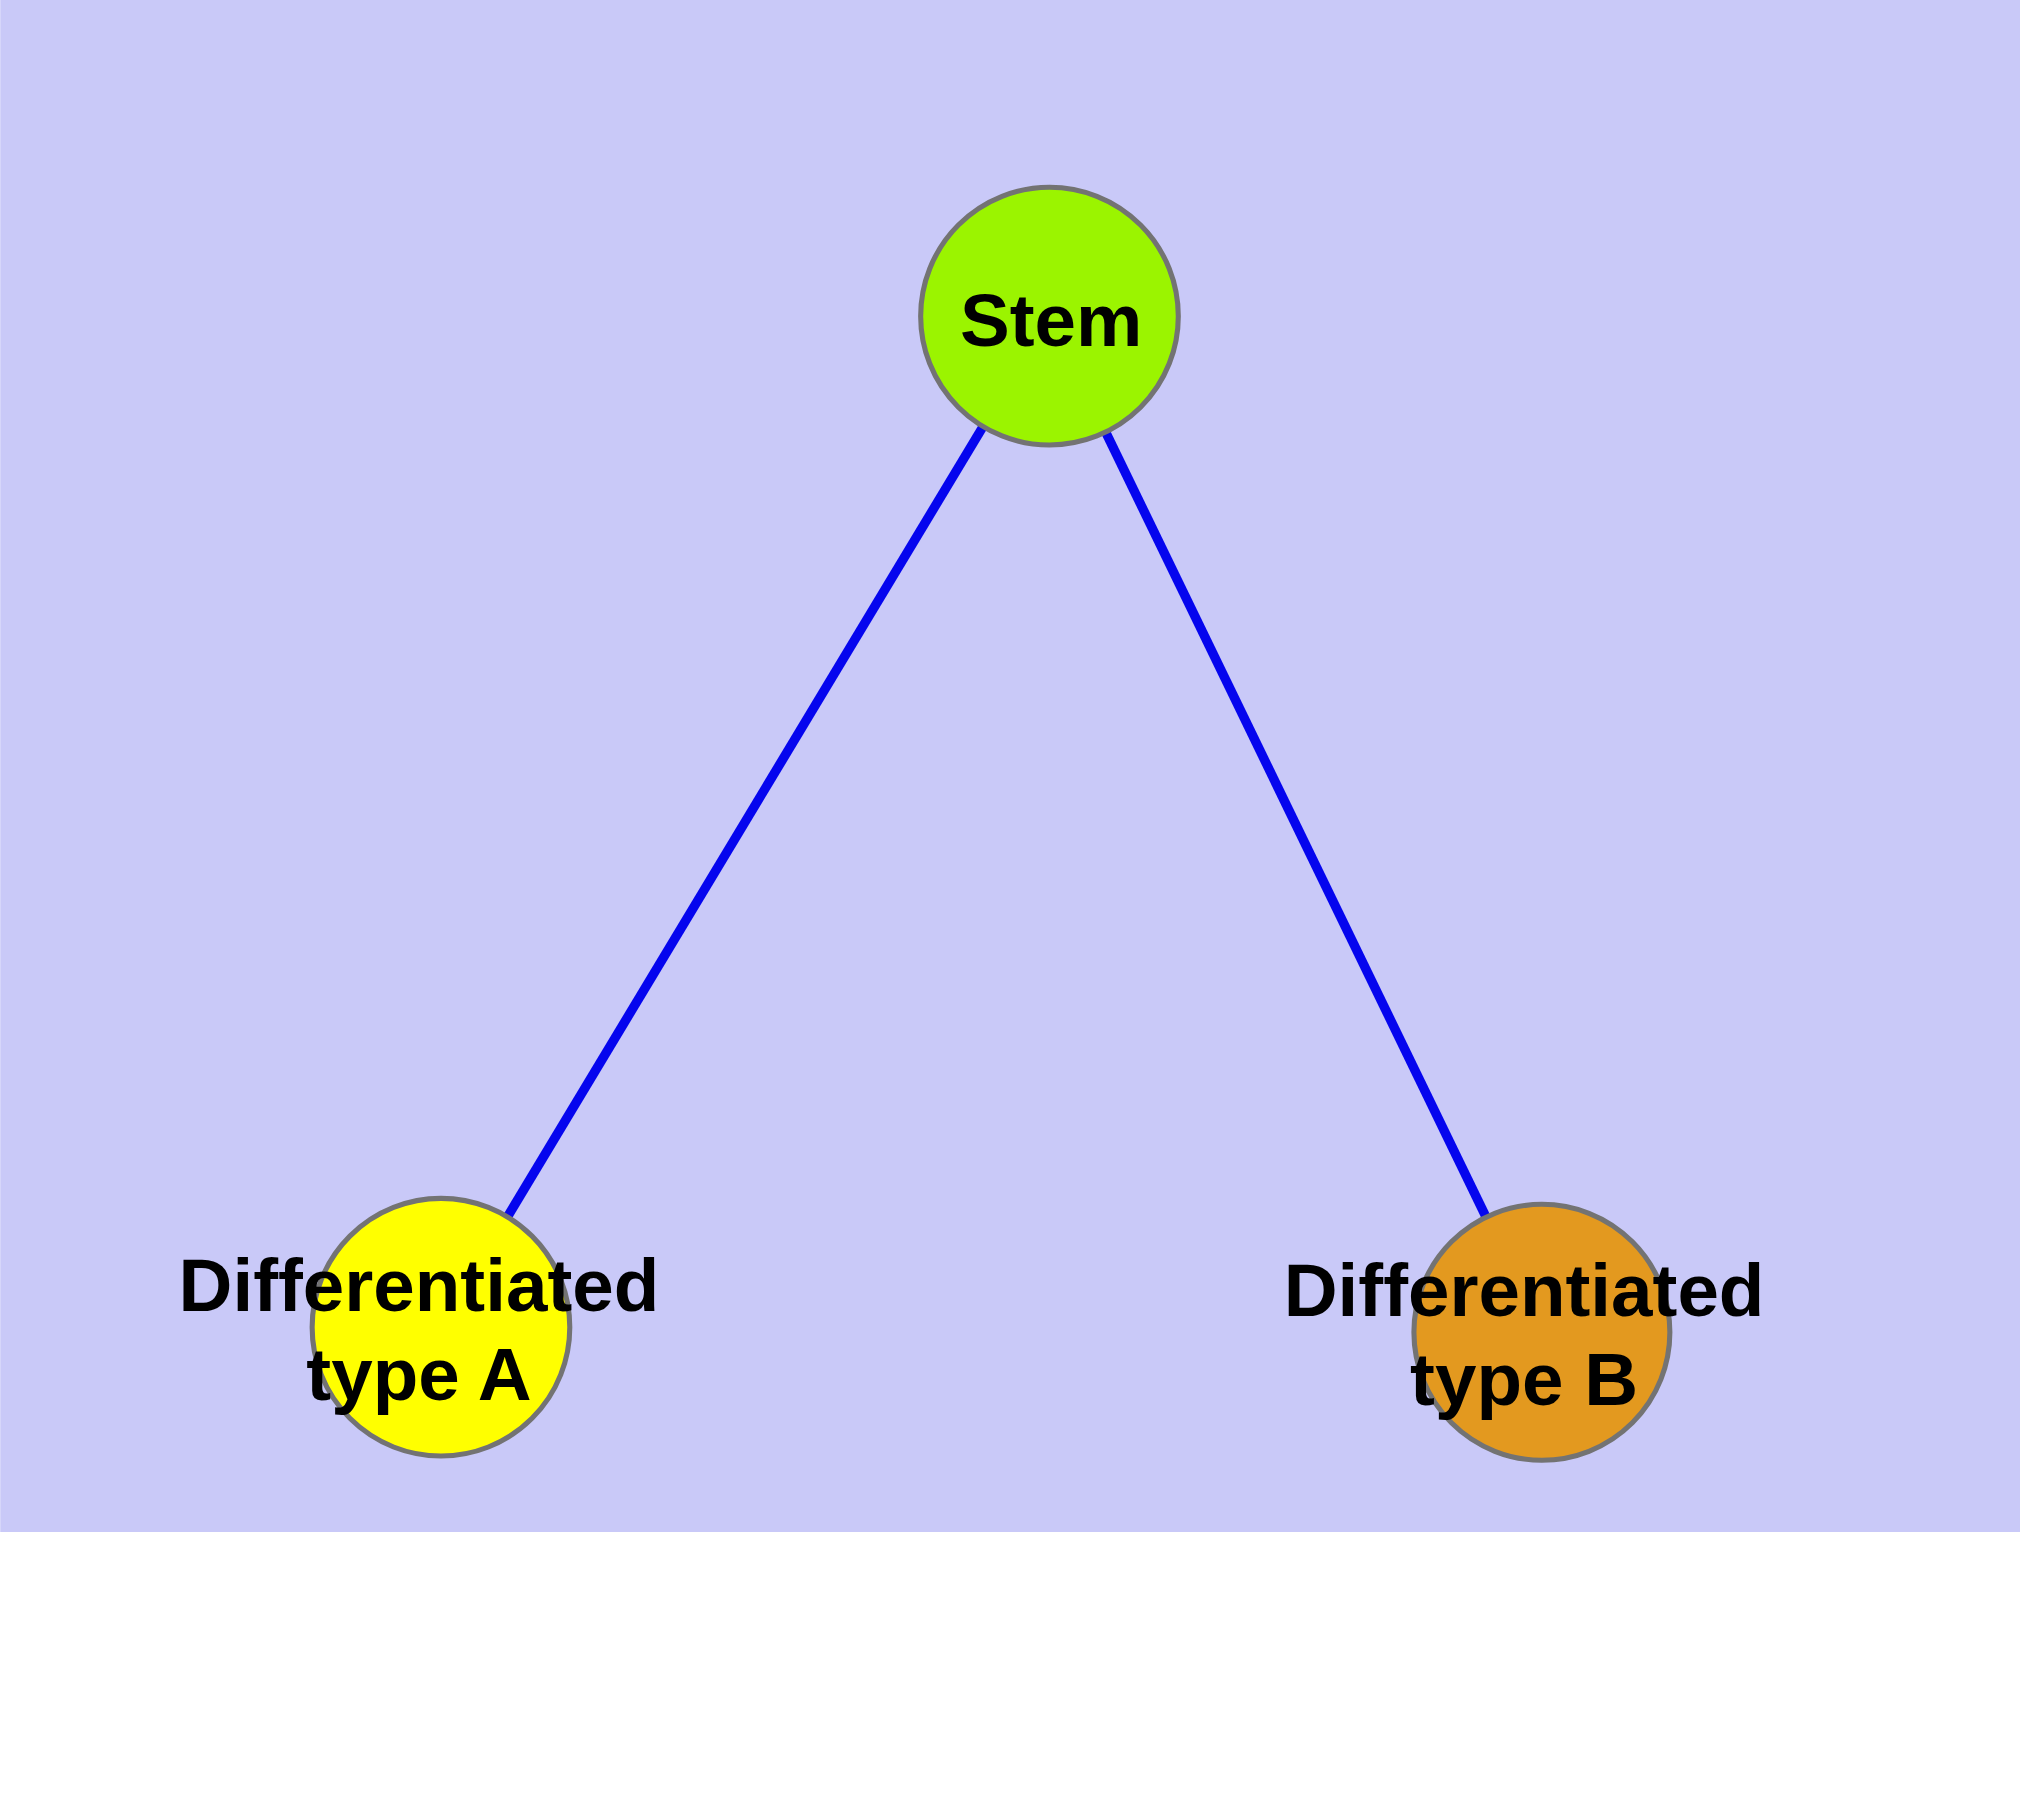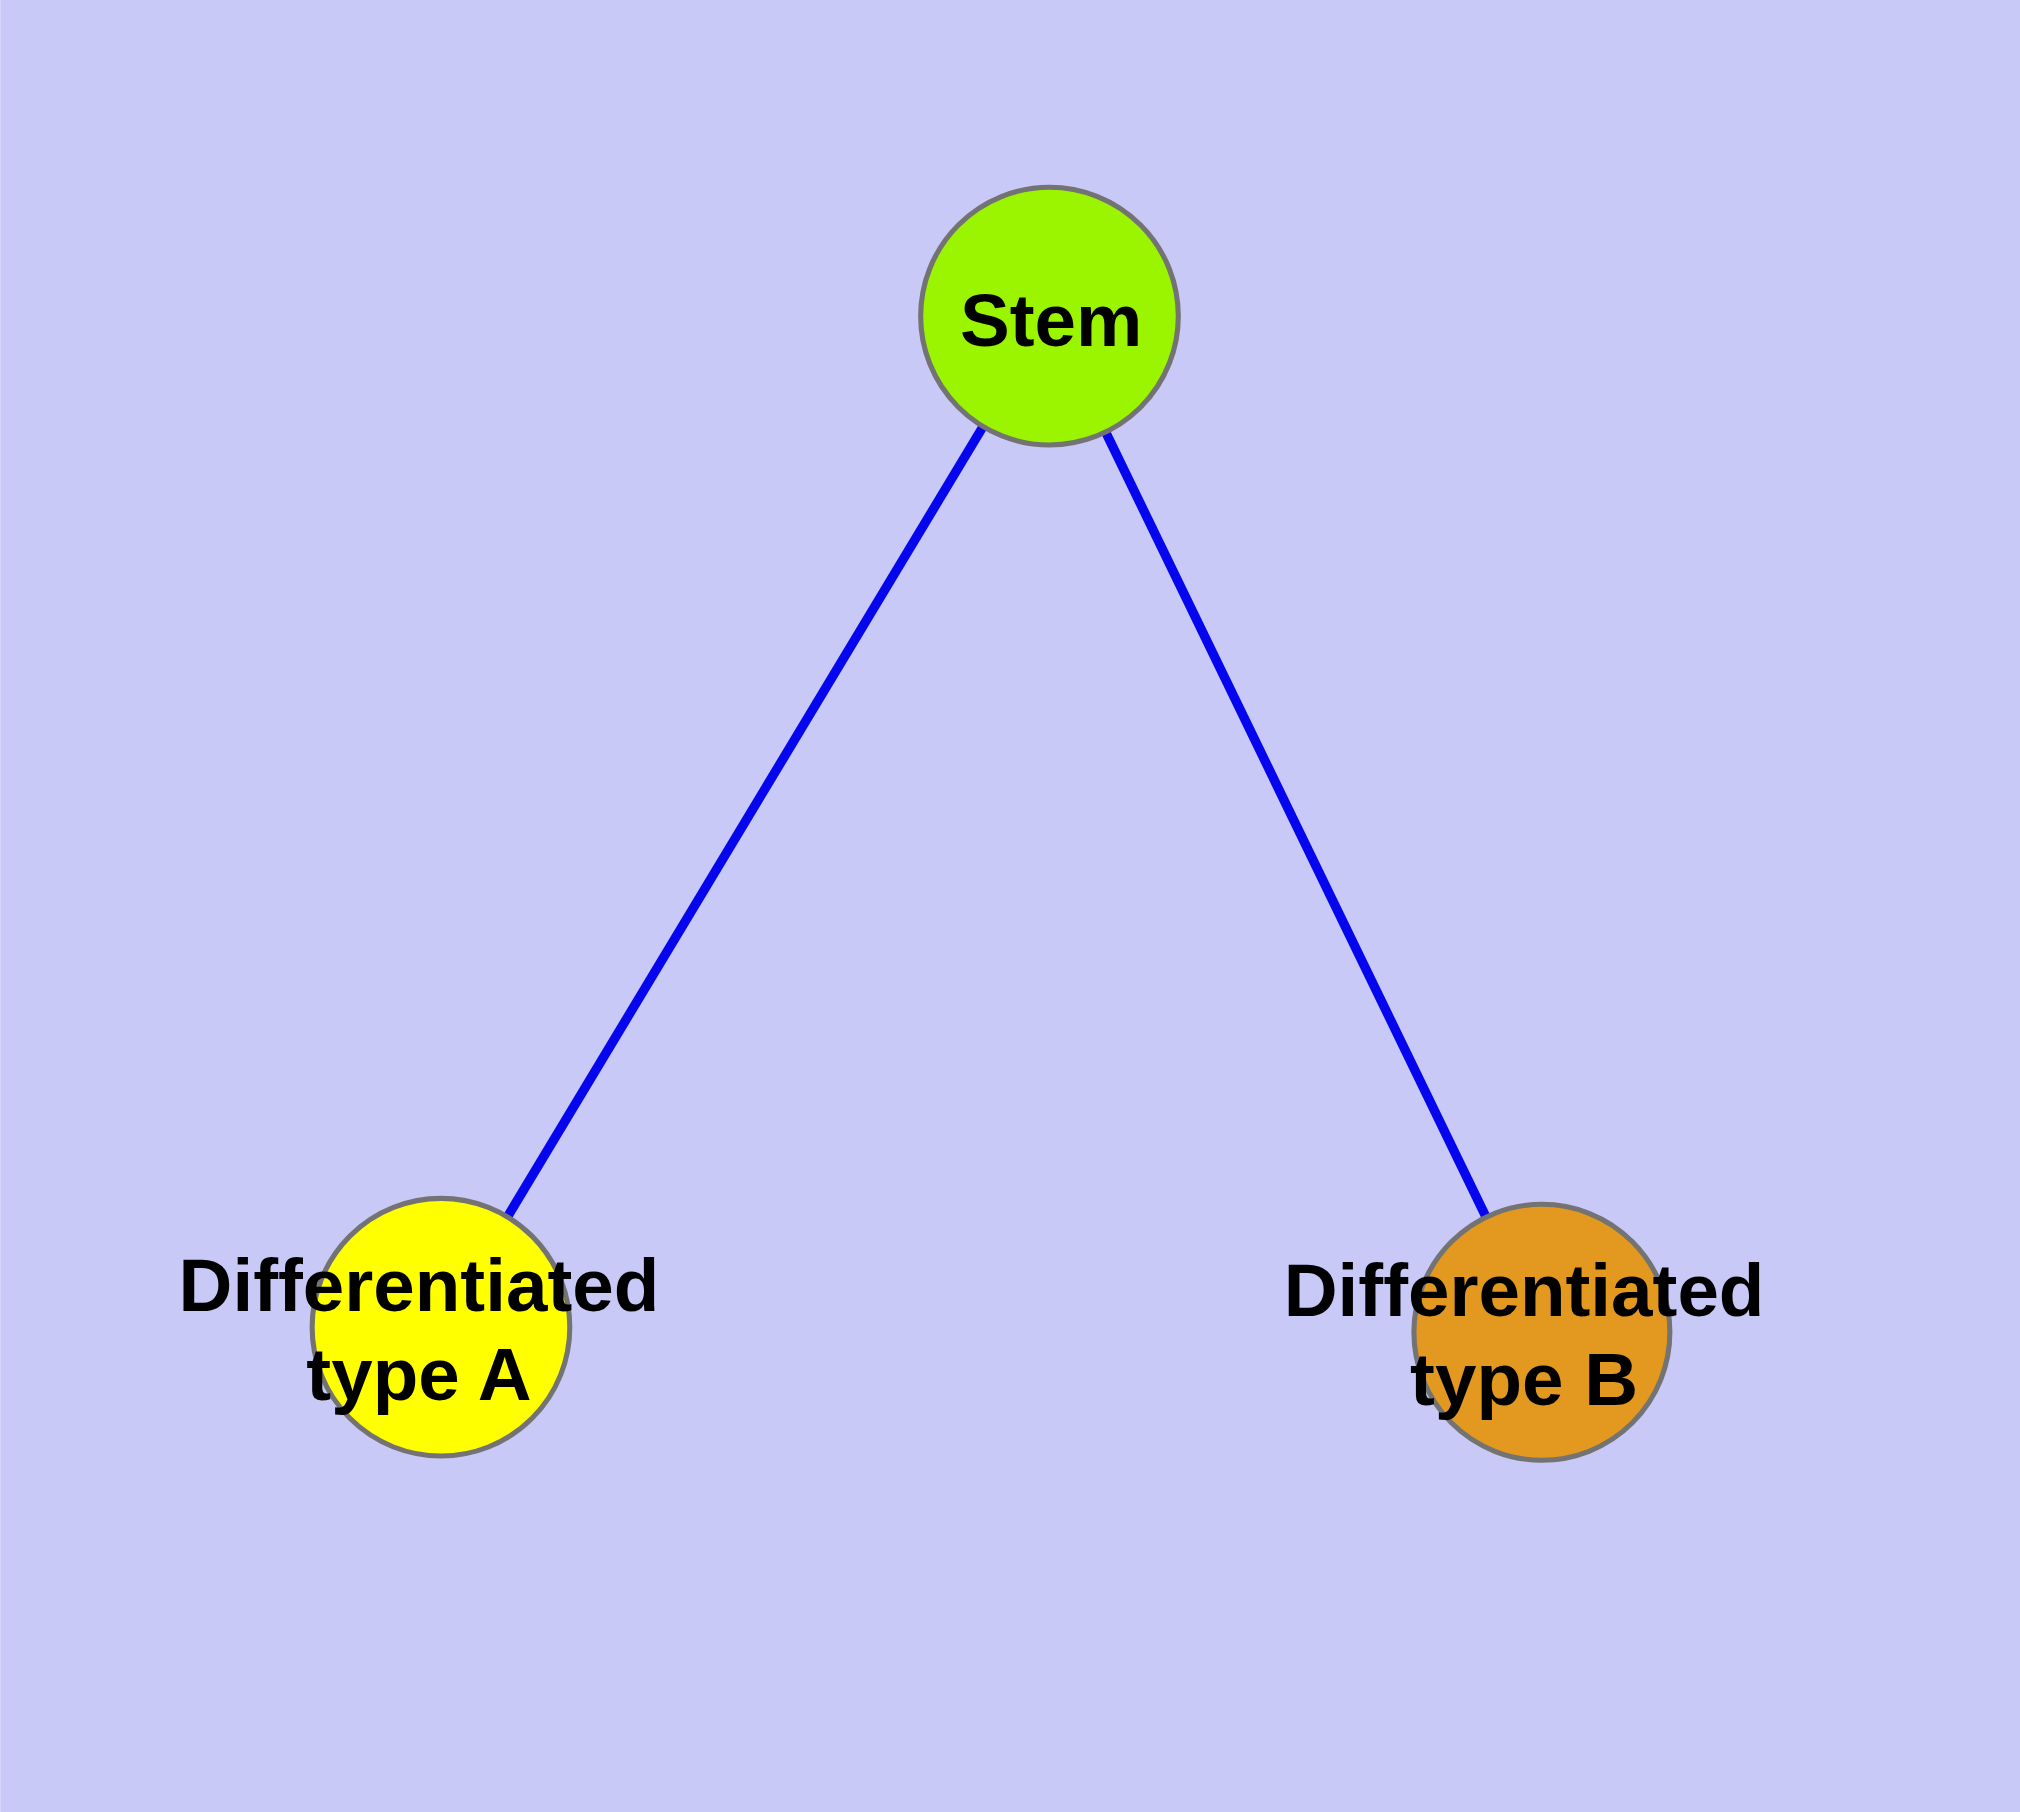--- a/index.html
+++ b/index.html
@@ -2,21 +2,21 @@
 <html style="font-size:13.6px"><head>
 <meta charset="utf-8">
 <style>
   html, body {
     margin: 0;
     padding: 0;
     background: #ffffff;
   }
   .diagram-wrap {
     width: 2021px;
-    height: 1812px;
+    height: 1532px;
     overflow: hidden;
   }
   svg {
     display: block;
   }
   .edge {
     stroke-width: 11;
     fill: none;
   }
   .node-circle {

